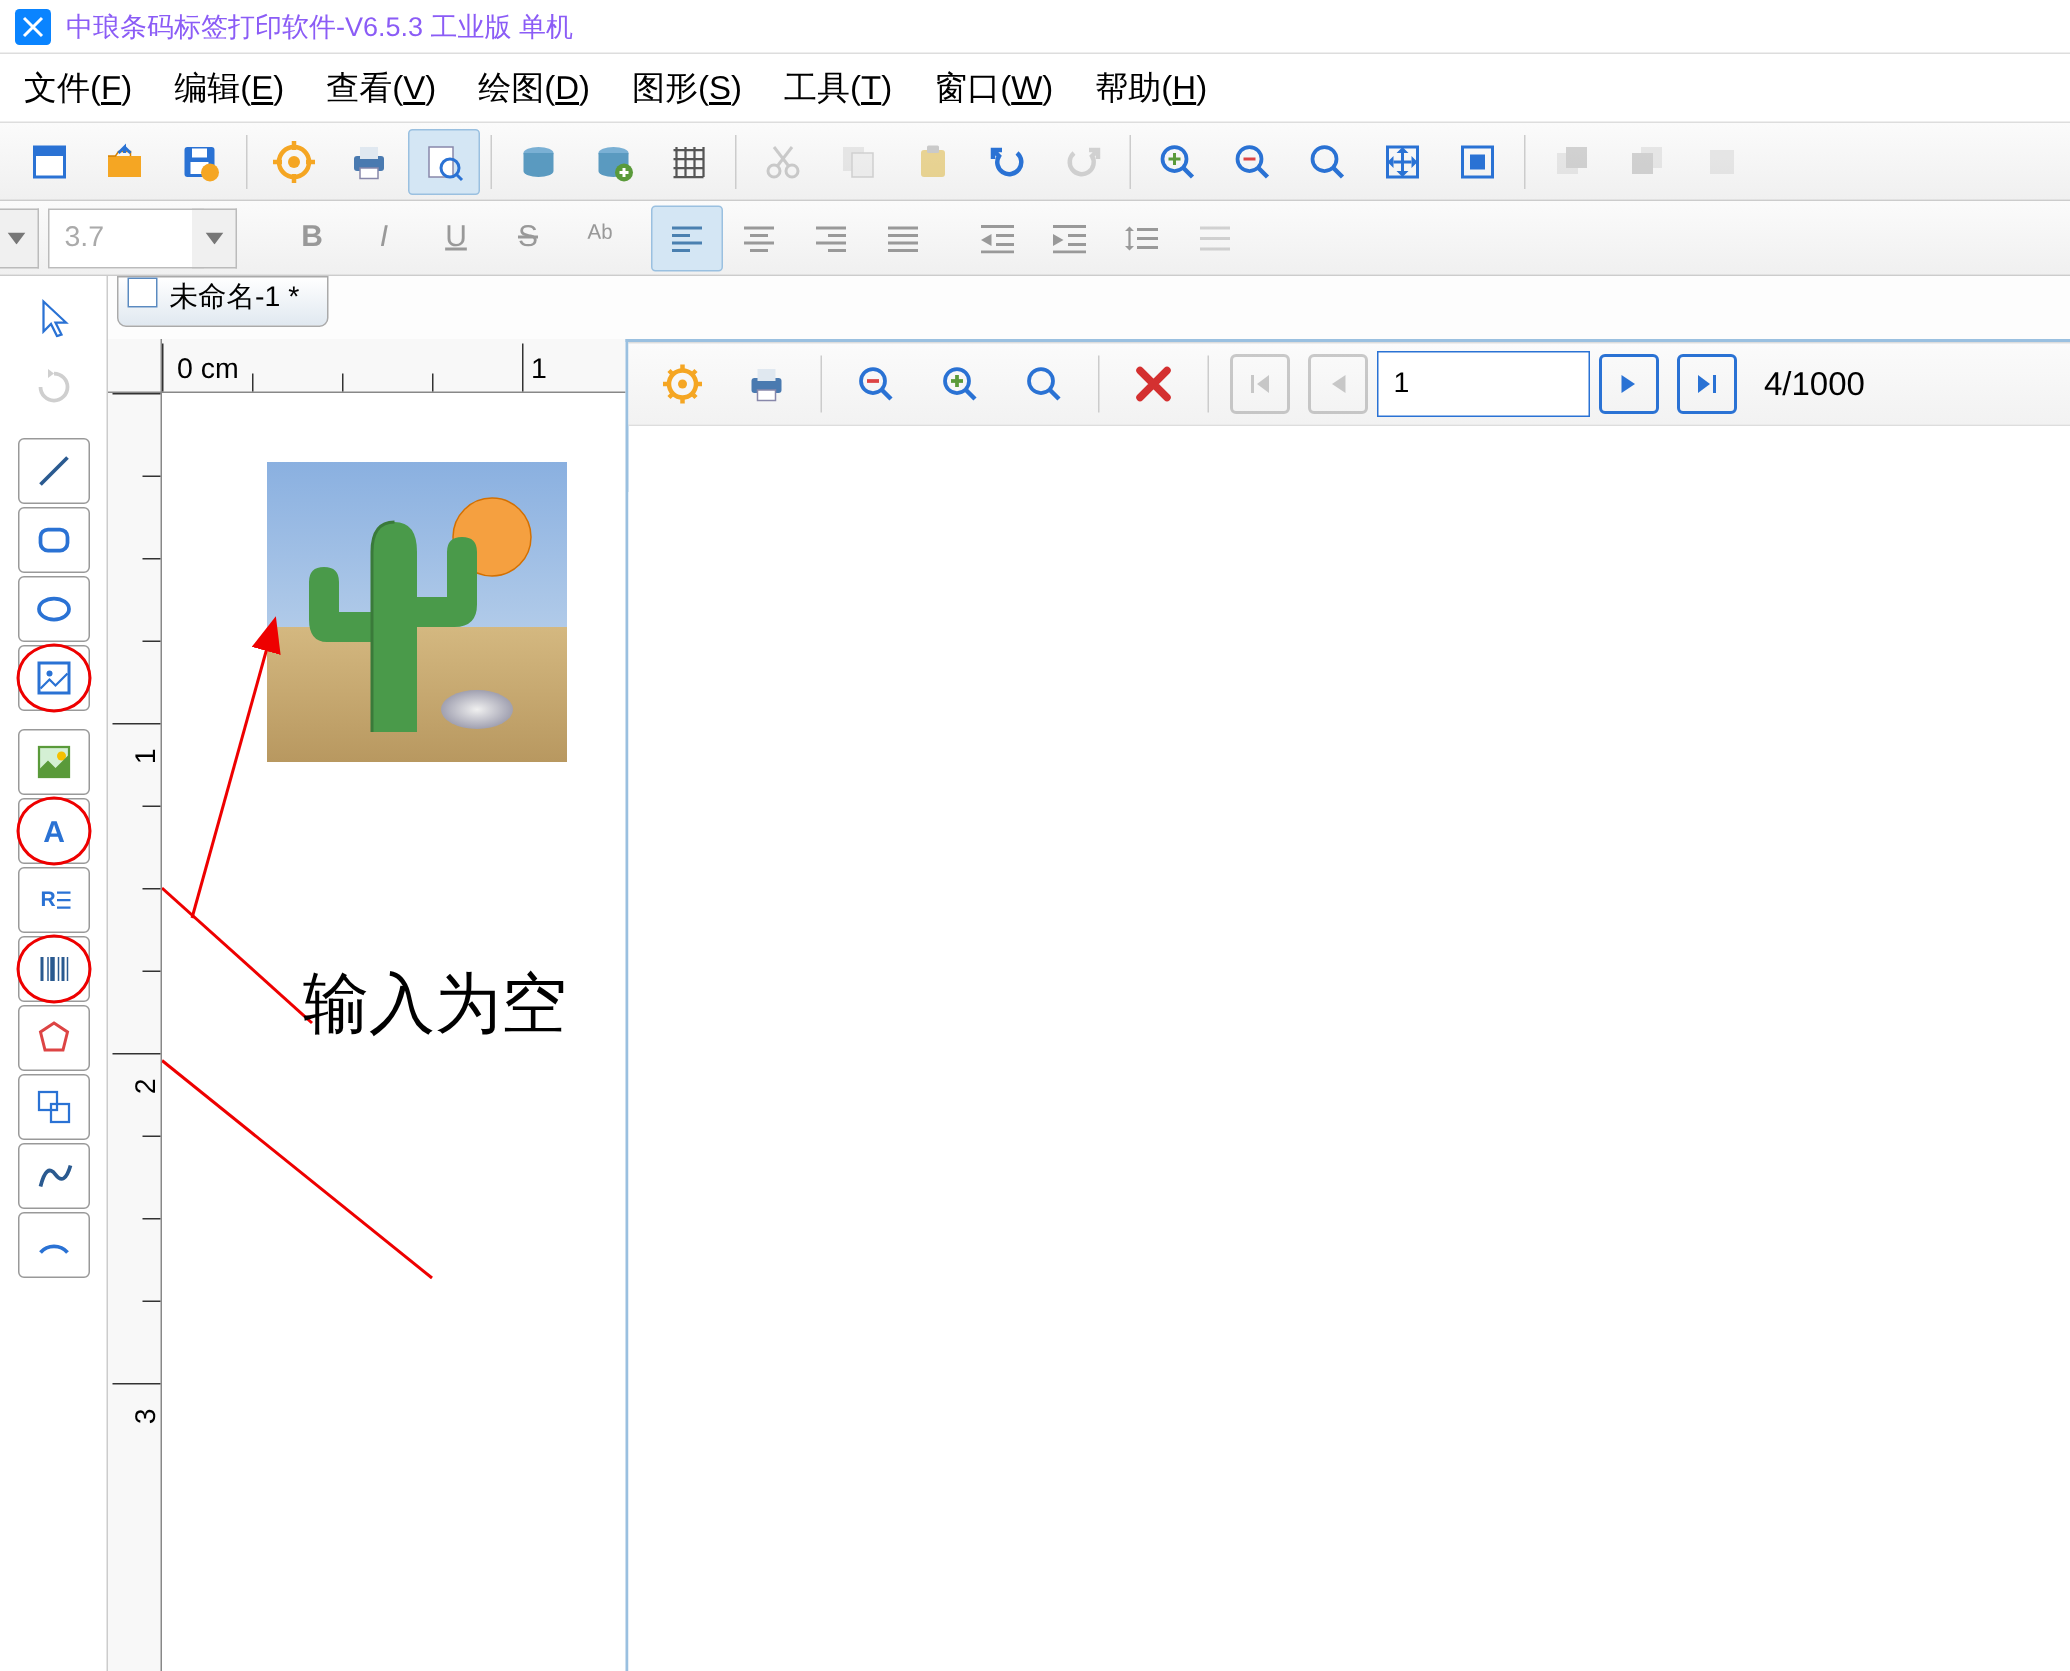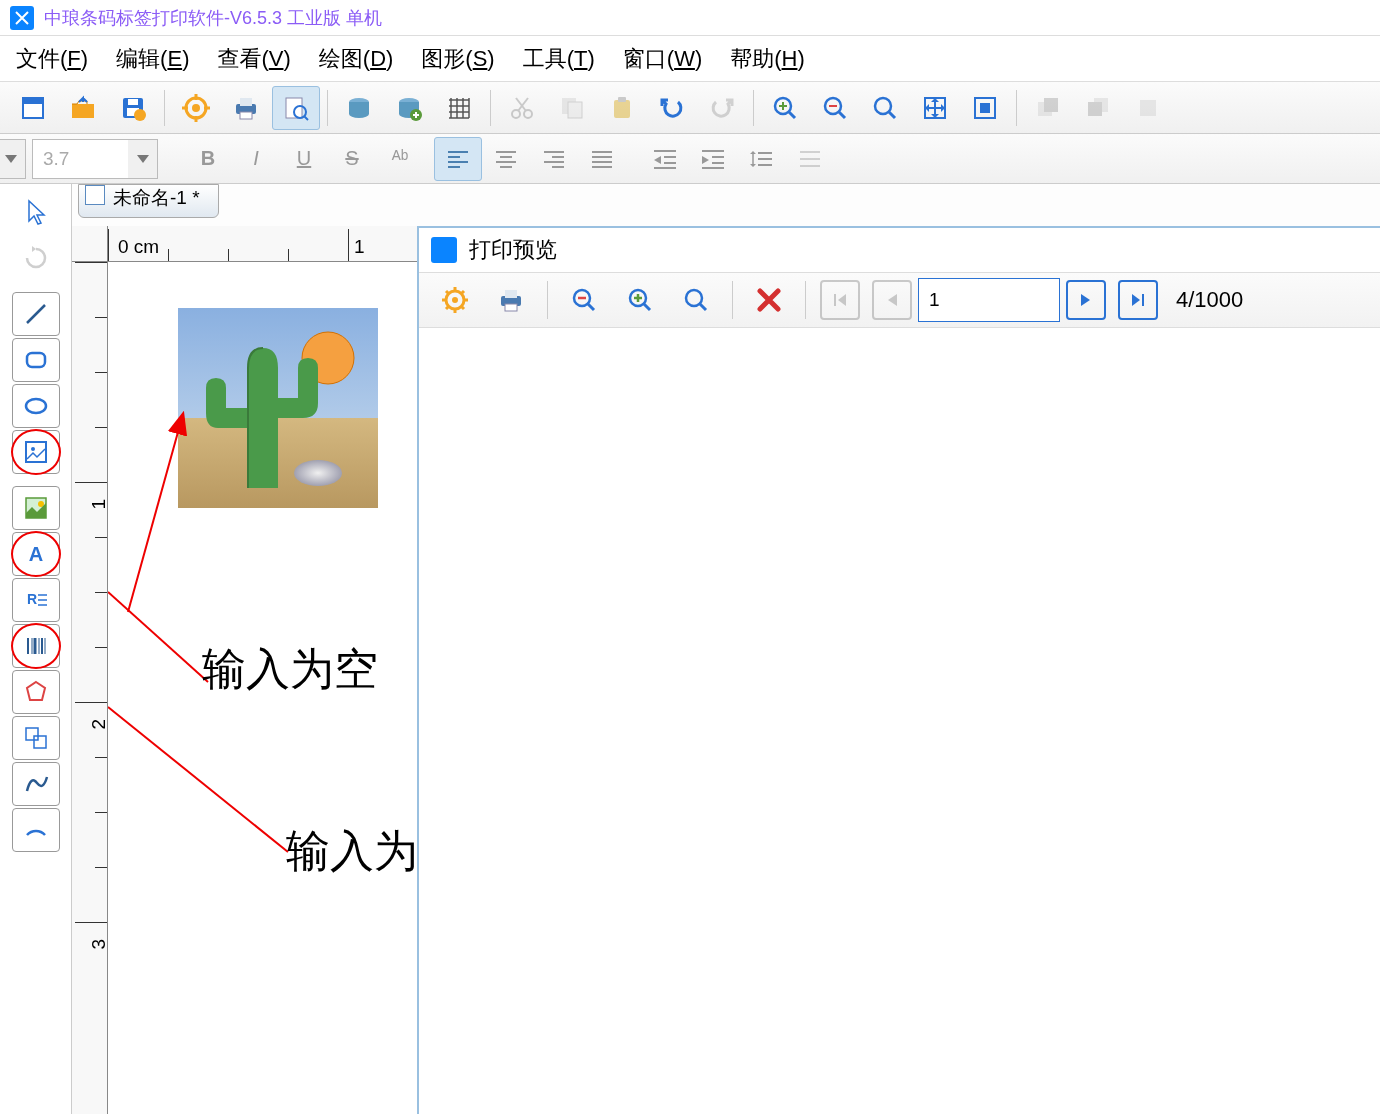--- a/index.html
+++ b/index.html
@@ -529,28 +529,23 @@
         <defs>
             <marker id="ah" markerWidth="12" markerHeight="10" refX="1" refY="5" orient="auto">
               <path d="M0 0 L12 5 L0 10 Z" fill="#e00"></path>
             </marker>
           </defs>
         <line x1="100" y1="420" x2="0" y2="330" stroke="#e00" stroke-width="2"></line>
         <line x1="20" y1="350" x2="70" y2="170" stroke="#e00" stroke-width="2" marker-end="url(#ah)"></line>
         <line x1="180" y1="590" x2="0" y2="445" stroke="#e00" stroke-width="2"></line>
       </svg>
       <div class="annot-text" style="top:378px; left:94px">输入为空</div>
-      <div class="annot-text" style="top:560px; left:178px">输入为</div>
     </div>
 
     <div class="preview-win">
-      <div class="preview-title">
-        <div class="app-icon"></div>
-        <span>打印预览</span>
-      </div>
       <div class="preview-toolbar">
         <div class="pv-btn">
             <svg width="28" height="28">
               <circle cx="14" cy="14" r="9" fill="none" stroke="#f5a623" stroke-width="3"></circle>
               <circle cx="14" cy="14" r="3" fill="#f5a623"></circle>
               <g stroke="#f5a623" stroke-width="3">
                 <line x1="14" y1="1" x2="14" y2="6"></line>
                 <line x1="14" y1="22" x2="14" y2="27"></line>
                 <line x1="1" y1="14" x2="6" y2="14"></line>
                 <line x1="22" y1="14" x2="27" y2="14"></line>

